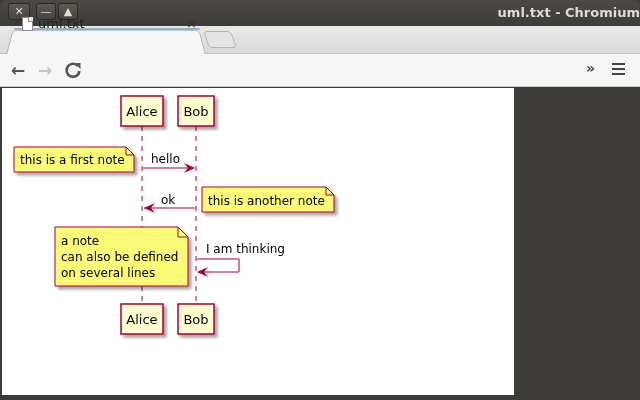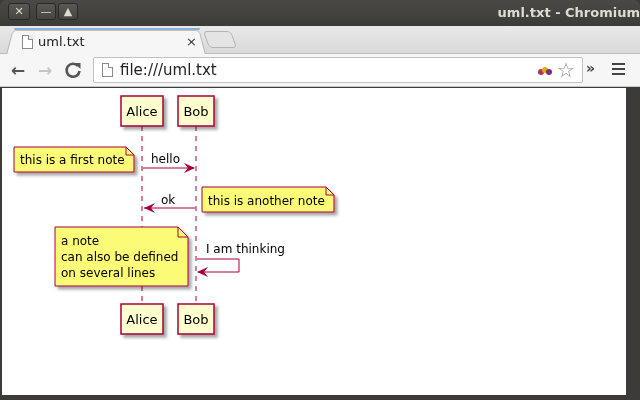--- a/index.html
+++ b/index.html
@@ -20,21 +20,21 @@
   .title { position: absolute; left: 0; right: 0; top: 5px; text-align: right;
     color: #dfdbd2; font-weight: bold; font-size: 13px; font-family: "DejaVu Sans", sans-serif; }
 
   
   .tabstrip { position: absolute; left: 0; top: 26px; width: 640px; height: 28px;
     background: linear-gradient(#e9e9e9, #d9d9d9); border-bottom: 1px solid #bdbdbd; }
   .tab { position: absolute; left: 6px; top: 2px; width: 200px; height: 27px;
     background: #f6f6f6; border: 1px solid #b4b4b4; border-bottom: none;
     border-radius: 5px 5px 0 0; transform: perspective(40px) rotateX(6deg); transform-origin: bottom; }
   .tab-top { position: absolute; left: 10px; top: 2px; width: 192px; height: 2px; background: #8fb0d9; border-radius: 2px; }
-  .tab-content { position: absolute; left: 18px; top: 14px; width: 188px; height: 22px; margin-top: 18px; }
+  .tab-content { position: absolute; left: 18px; top: 14px; width: 188px; height: 22px; }
   .tab-icon { position: absolute; left: 4px; top: 3px; width: 11px; height: 14px; border: 1px solid #8a8a8a; background: #fff; }
   .tab-icon::after { content: ""; position: absolute; right: -1px; top: -1px; width: 4px; height: 4px; background: #e9e9e9; border-left: 1px solid #8a8a8a; border-bottom: 1px solid #8a8a8a; }
   .tab-label { position: absolute; left: 20px; top: 2px; font-size: 13px; color: #222; font-family: "DejaVu Sans", sans-serif; }
   .tab-close { position: absolute; left: 168px; top: 2px; font-size: 13px; color: #333; }
   .newtab { position: absolute; left: 206px; top: 31px; width: 28px; height: 17px;
     border: 1px solid #b4b4b4; border-radius: 4px; background: #e4e4e4; transform: skewX(20deg); }
 
   
   .toolbar { position: absolute; left: 0; top: 54px; width: 640px; height: 33px; background: #f6f6f6; border-bottom: 1px solid #c9c9c9; }
   .nav-btn { position: absolute; top: 5px; width: 22px; height: 22px; font-size: 17px; line-height: 22px; text-align: center; color: #555; font-weight: bold; }
@@ -47,21 +47,21 @@
   .omni-page-icon::after { content: ""; position: absolute; right: -1px; top: -1px; width: 4px; height: 4px; background: #fff; border-left: 1px solid #8a8a8a; border-bottom: 1px solid #8a8a8a; }
   .omni-text { position: absolute; left: 26px; top: 3px; font-size: 15px; color: #222; font-family: "DejaVu Sans", sans-serif; }
   .ext-icon { position: absolute; left: 444px; top: 6px; width: 14px; height: 12px; }
   .ext-icon span { position: absolute; width: 6px; height: 6px; border-radius: 50%; }
   .star-icon { position: absolute; left: 463px; top: 0px; font-size: 20px; color: #8a8a8a; }
   .overflow-btn { position: absolute; left: 586px; top: 6px; font-size: 14px; color: #444; font-weight: bold; }
   .menu-btn { position: absolute; left: 612px; top: 8px; width: 14px; height: 14px; }
   .menu-btn span { position: absolute; left: 0; width: 13px; height: 2px; background: #444; }
 
   
-  .content { position: absolute; left: 2px; top: 88px; width: 624px; height: 307px; background: #fff; }
+  .content { position: absolute; left: 2px; top: 88px; width: 512px; height: 307px; background: #fff; }
   .bottom-border { position: absolute; left: 0; top: 395px; width: 640px; height: 5px; background: #3c3b37; }
 
   svg text { font-family: "DejaVu Sans", sans-serif; }
 </style>
 </head>
 <body>
 
 <div class="window">
 
   <div class="titlebar">
@@ -83,30 +83,20 @@
   <div class="newtab"></div>
 
   <div class="toolbar">
     <div class="nav-btn back">←</div>
     <div class="nav-btn fwd">→</div>
     <div class="nav-btn reload">
       <svg width="22" height="22" viewBox="0 0 22 22">
         <path d="M16 7 A6.5 6.5 0 1 0 17.5 12" fill="none" stroke="#555" stroke-width="2.6"></path>
         <path d="M12.5 4 L18.5 4 L18.5 10 Z" fill="#555"></path>
       </svg>
-    </div>
-    <div class="omnibox">
-      <div class="omni-page-icon"></div>
-      <span class="omni-text">file:///uml.txt</span>
-      <div class="ext-icon">
-        <span style="left:0;top:5px;background:#b0306a;"></span>
-        <span style="left:4px;top:3px;background:#d8b000;"></span>
-        <span style="left:8px;top:5px;background:#7a2a8a;"></span>
-      </div>
-      <span class="star-icon">☆</span>
     </div>
     <span class="overflow-btn">»</span>
     <div class="menu-btn">
       <span style="top:1px"></span>
         <span style="top:6px"></span>
         <span style="top:11px"></span>
     </div>
   </div>
 
   <div class="content">

